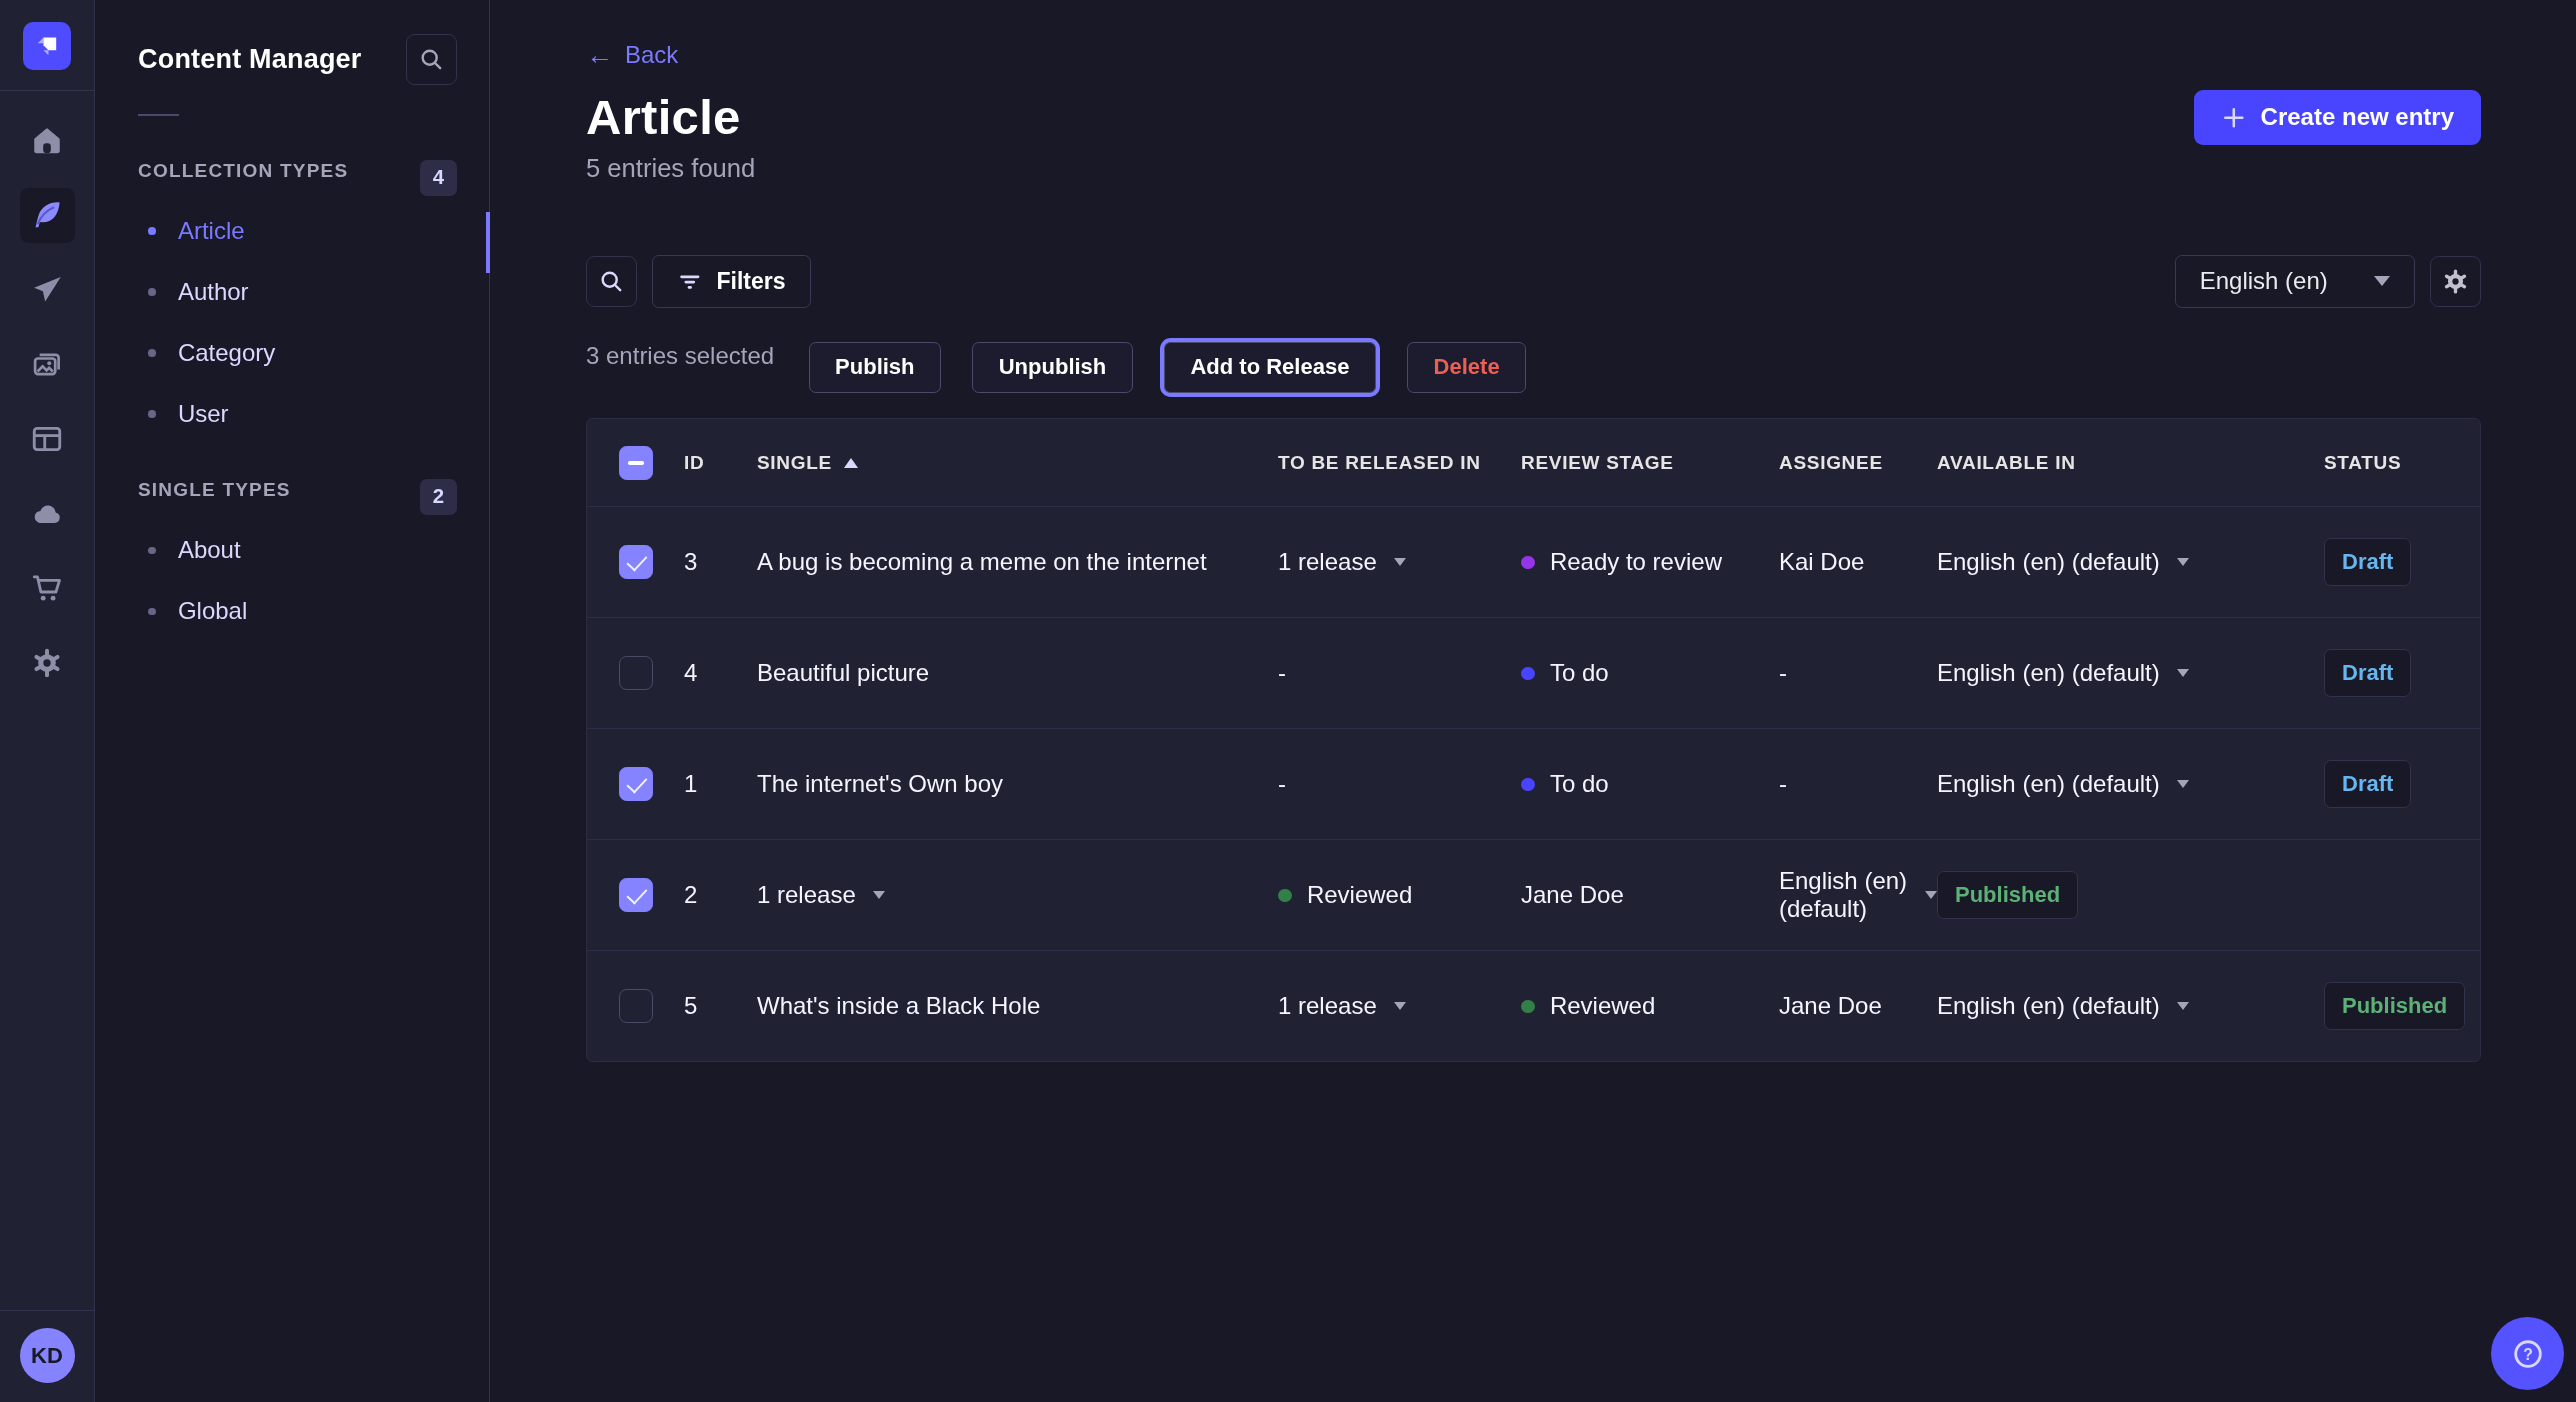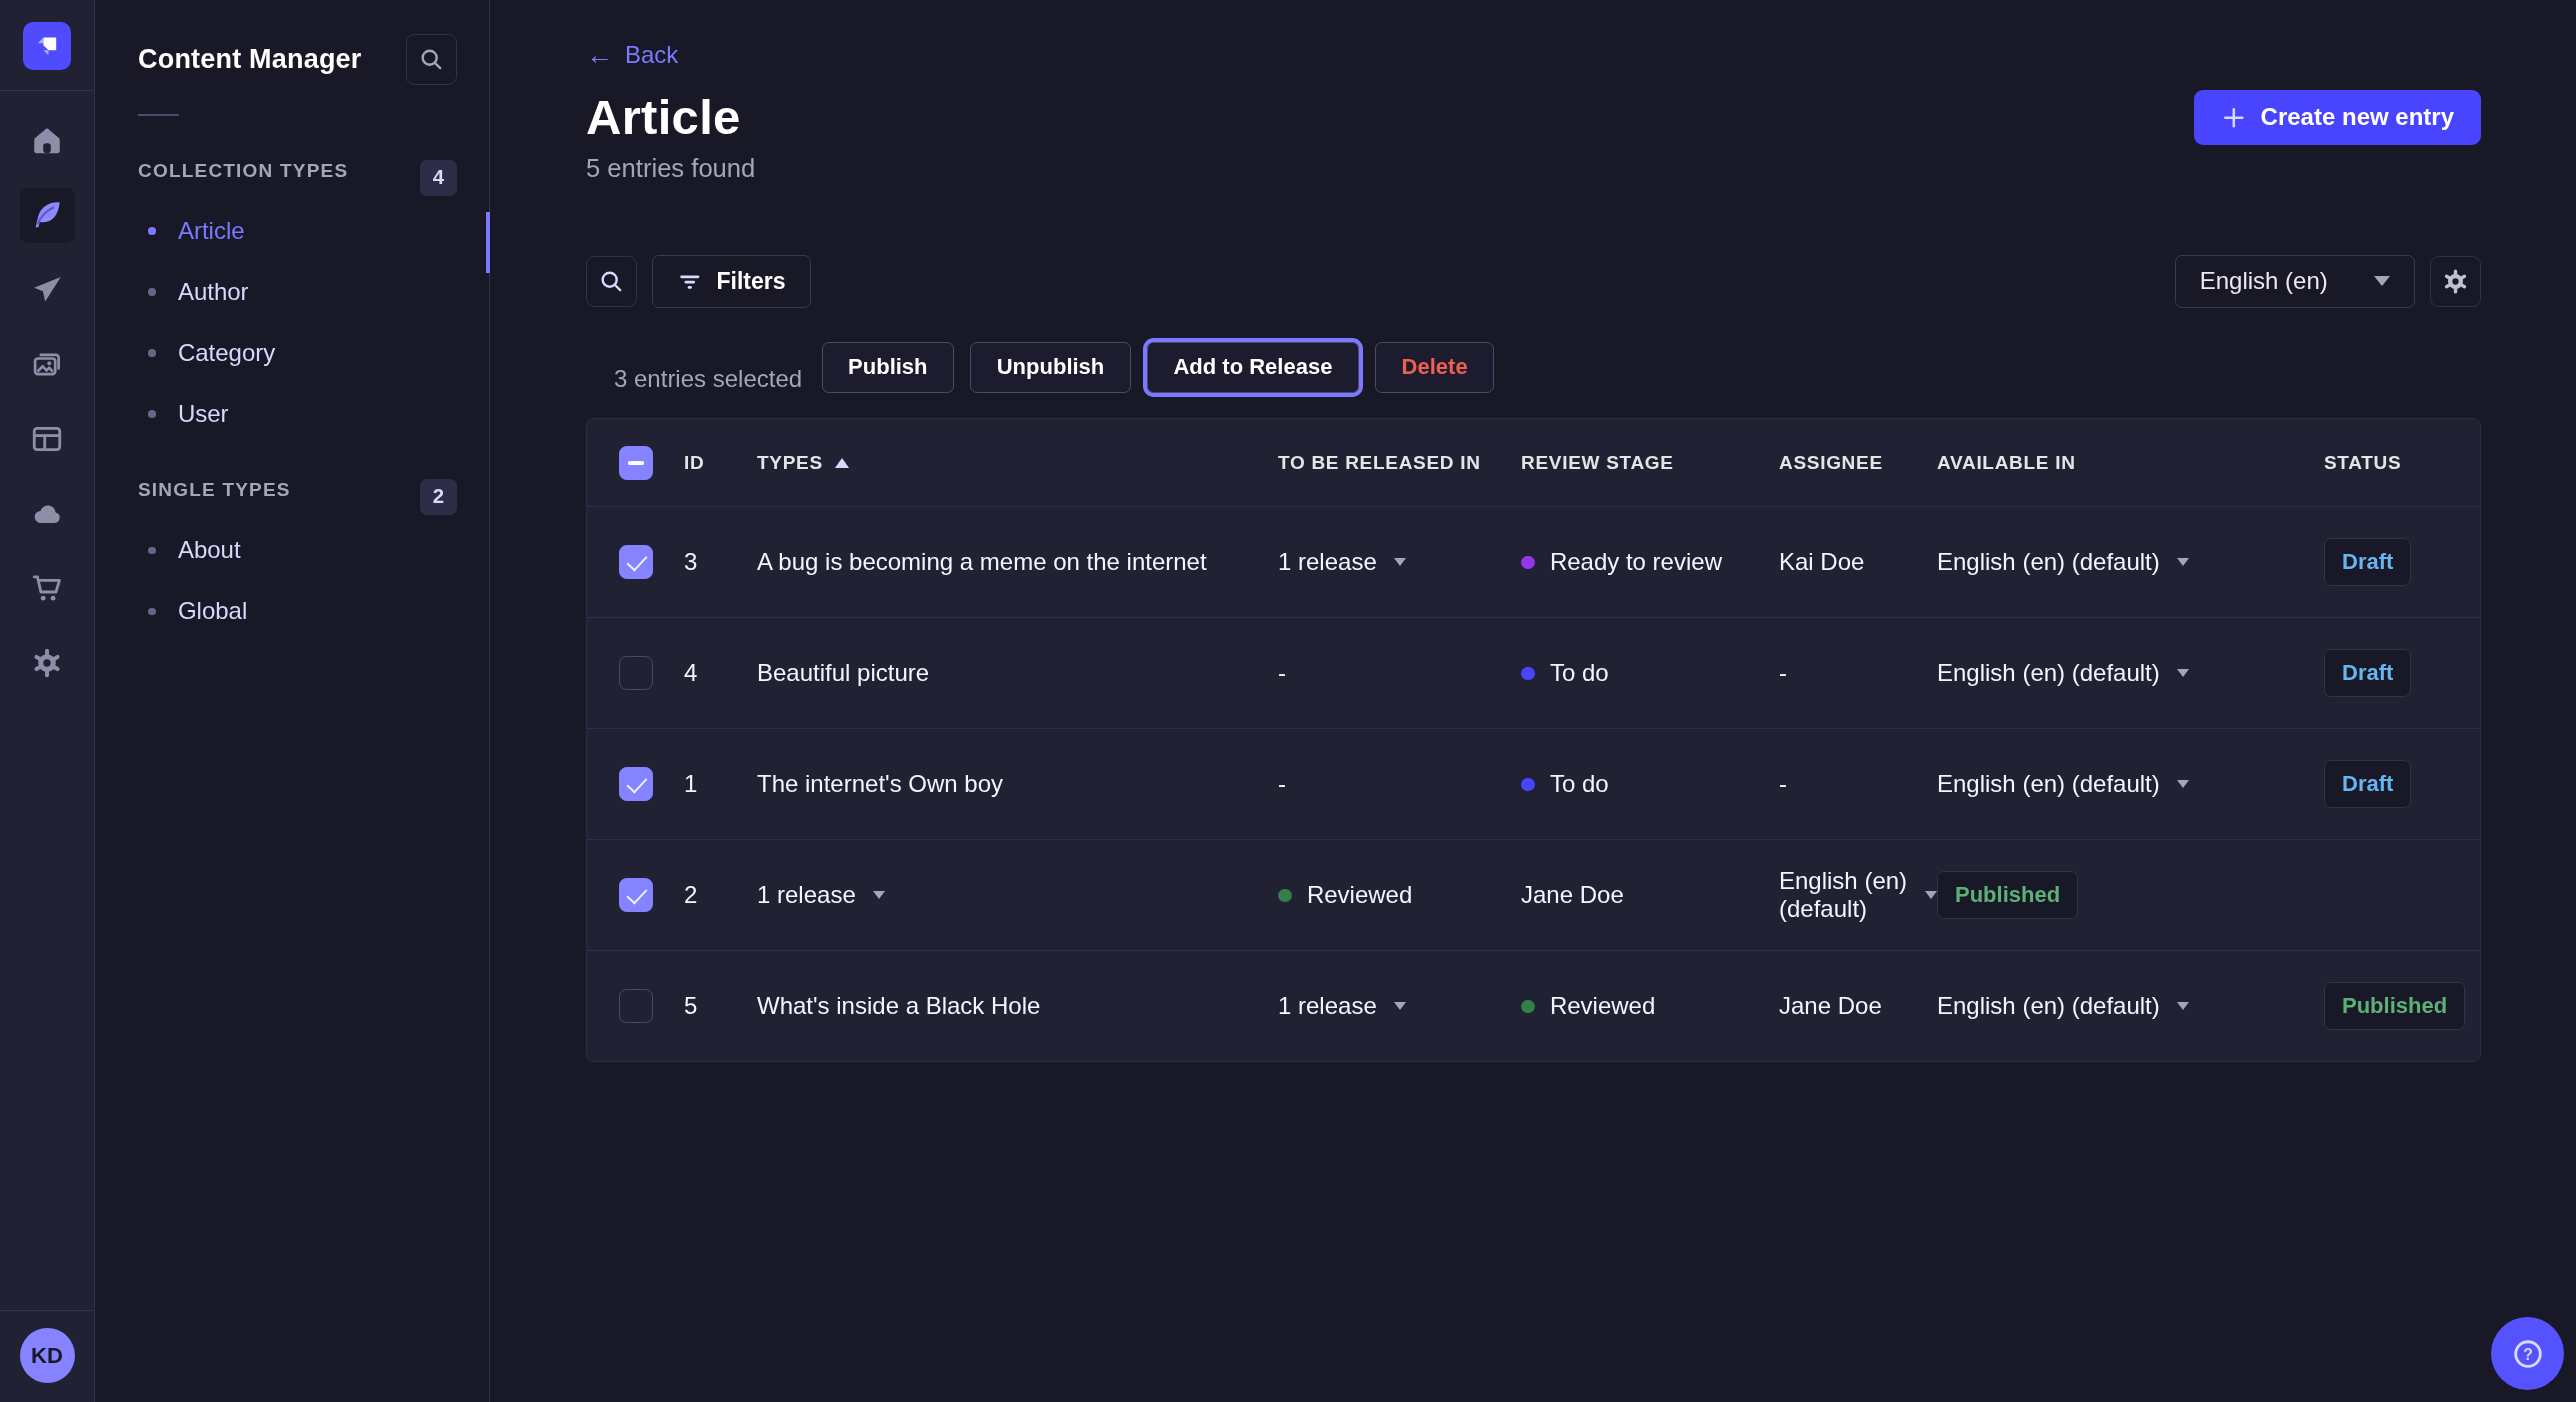--- a/index.html
+++ b/index.html
@@ -55,21 +55,21 @@
   .controls-row { margin-top:72px; display:flex; align-items:center; justify-content:space-between; }
   .controls-left, .controls-right { display:flex; align-items:center; gap:15.3px; }
   .outline-btn { display:flex; align-items:center; gap:13.6px; height:53px; padding:0 24px;
     border:0.9px solid #393955; border-radius:6.8px; font-size:23px; font-weight:600; color:#fff; background:transparent; }
   .select-btn { min-width:240px; justify-content:space-between; font-weight:400; color:#eaeaef; font-size:24px; }
   .caret { width:0; height:0; border-left:8.5px solid transparent; border-right:8.5px solid transparent;
     border-top:10.2px solid #a5a5ba; }
   .caret.sm { border-left-width:6.8px; border-right-width:6.8px; border-top-width:8.5px; }
   [data-visible="false"] { visibility:hidden; }
 
-  .selection-row { margin-top:34px; display:flex; align-items:flex-end; gap:16px;margin-left:28px; }
+  .selection-row { margin-top:34px; display:flex; align-items:flex-start; gap:31px; }
   .sel-text { font-size:24px; color:#a5a5ba; margin-right:3.4px; }
   .action-btn { height:51px; padding:0 25.6px; border:0.9px solid #4a4a6a; border-radius:6.8px;
     font-size:22px; font-weight:600; color:#fff; background:#1c1c2e; }
   .action-btn.focused { outline:4.3px solid #7b79ff; outline-offset:0.9px; }
   .action-btn.danger { color:#ee5e52; }
 
   
   .table-card { margin-top:25.6px; background:#212134; border:0.9px solid #2b2b44; border-radius:6.8px; overflow:hidden; }
   .trow { display:grid; grid-template-columns:65px 73px 521px 243px 258px 158px 387px 1fr;
     align-items:center; padding-left:32px; height:111px; border-top:0.9px solid #2e2e48; }
@@ -293,21 +293,21 @@
   </div>
 
   
   <div class="table-card">
     <div class="trow thead">
       <span>
           <span class="checkbox" data-state="indeterminate"></span>
         </span>
       <span class="th">ID</span>
       <span class="th">
-          <span>TYPES</span>
+          <span>SINGLE</span>
           <span class="sort-up"></span>
         </span>
       <span class="th">TO BE RELEASED IN</span>
       <span class="th">REVIEW STAGE</span>
       <span class="th">ASSIGNEE</span>
       <span class="th">AVAILABLE IN</span>
       <span class="th">STATUS</span>
     </div>
 
     <div class="trow">

